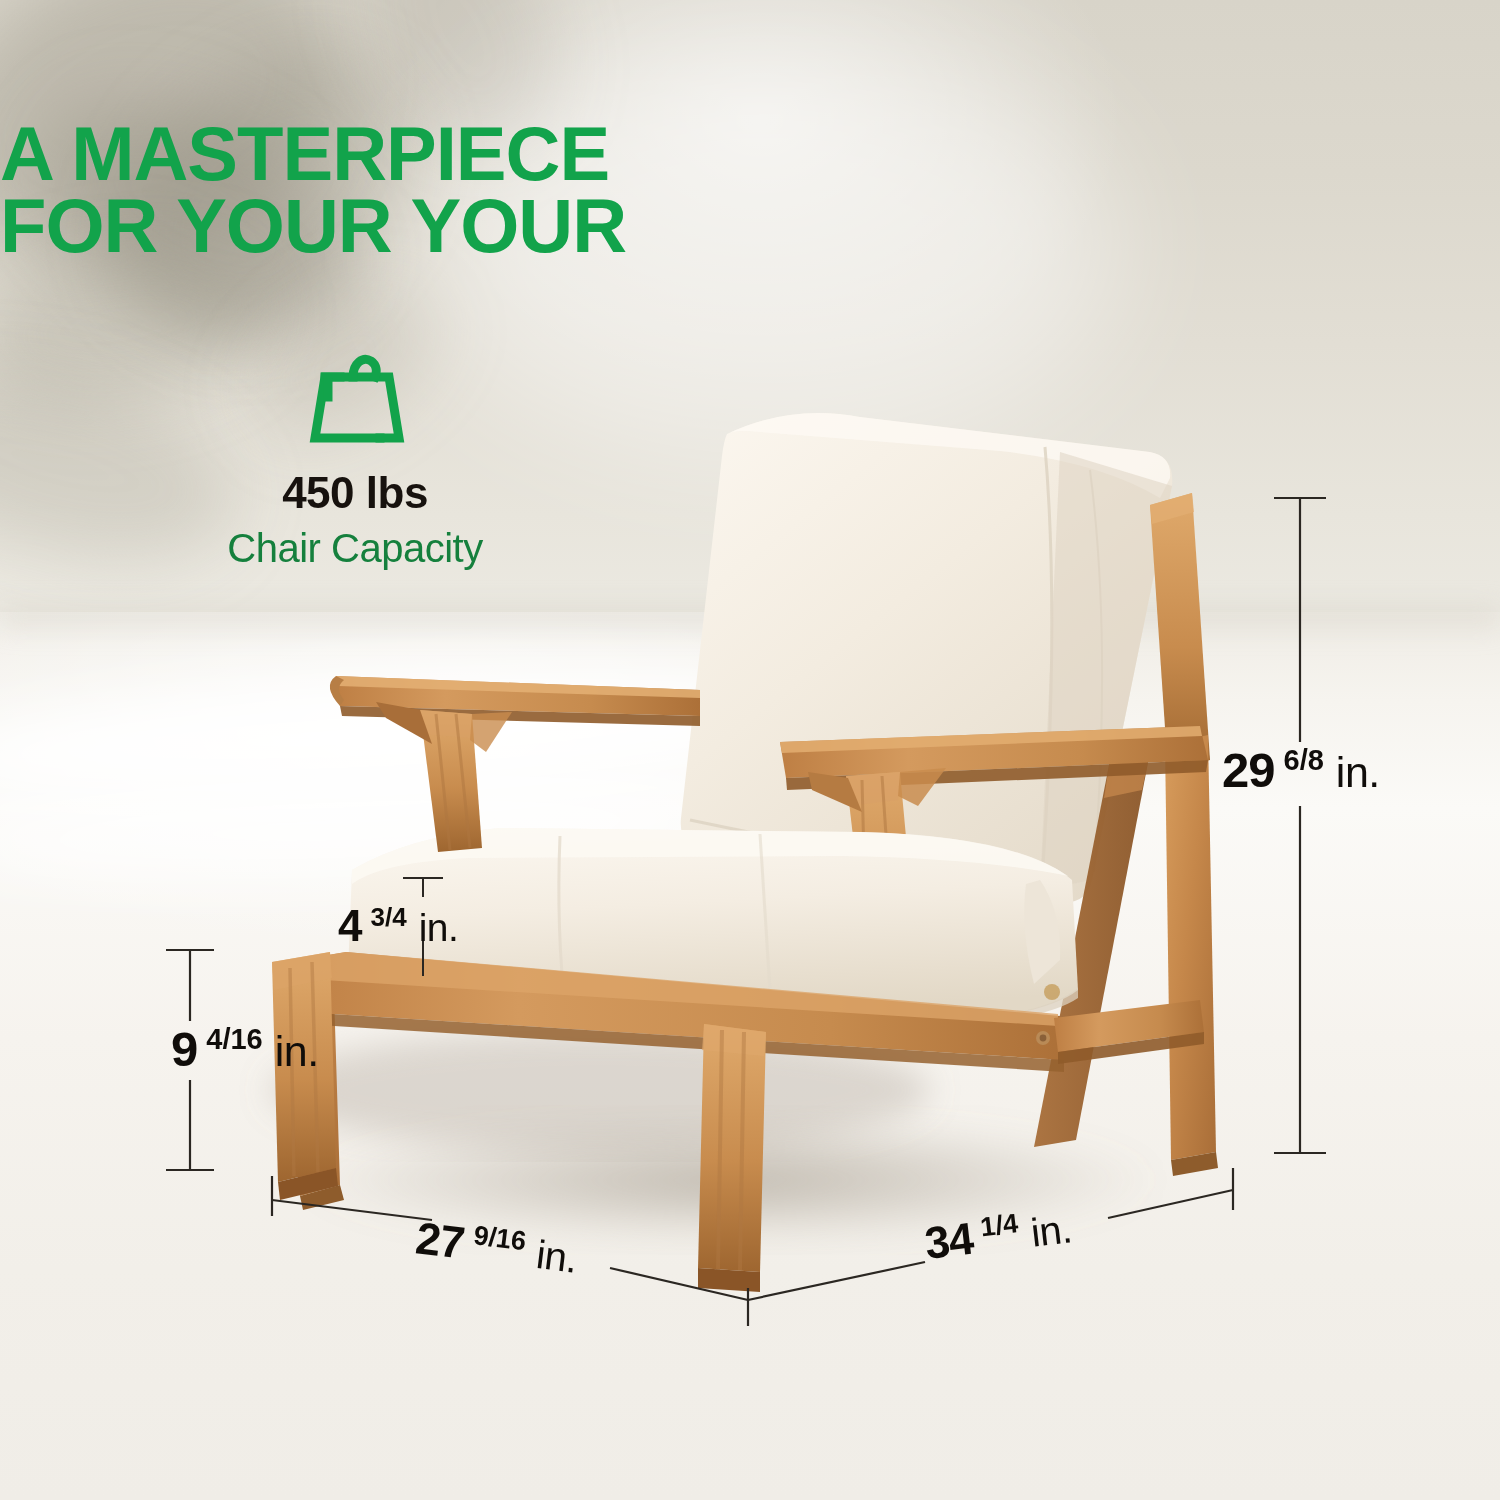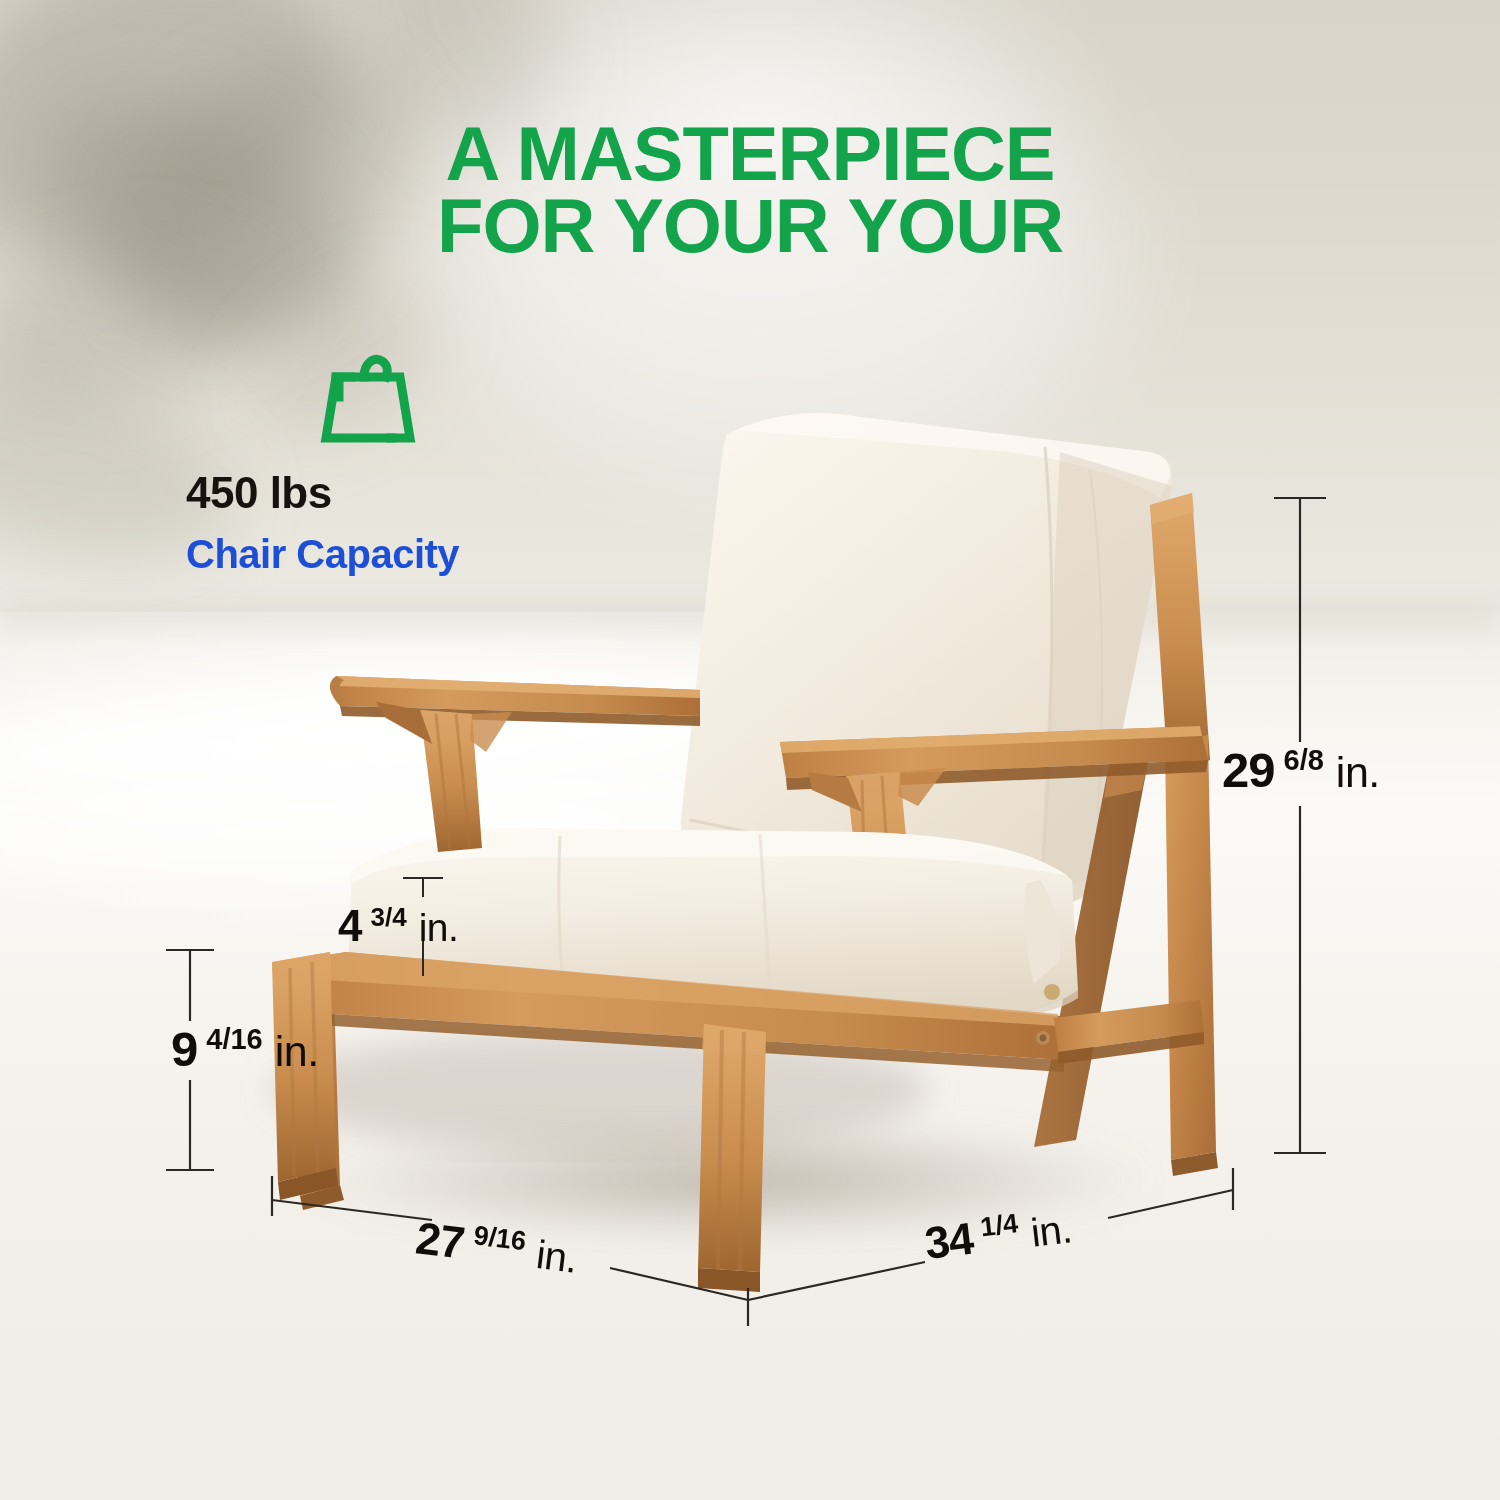--- a/index.html
+++ b/index.html
@@ -37,31 +37,31 @@
   }
   .floorsheen{position:absolute;left:-60px;top:680px;width:900px;height:110px;
        border-radius:50%;filter:blur(26px);background:rgba(255,255,255,.9);transform:rotate(-3deg);}
   .floorsheen2{position:absolute;left:-40px;top:790px;width:760px;height:80px;
        border-radius:50%;filter:blur(28px);background:rgba(255,255,255,.75);transform:rotate(-2deg);}
   .wallline{position:absolute;left:0;top:608px;width:1500px;height:26px;filter:blur(12px);
        background:linear-gradient(180deg,rgba(205,200,188,.55),rgba(255,255,255,0));}
 
   
   .headline{
-    position:absolute;left:0;top:118px;width:1500px;text-align:center;
+    position:absolute;left:0;top:118px;width:1500px;
     color:#12A34B;font-weight:bold;font-size:76px;line-height:.95;
     letter-spacing:-1px;
   }
   .headline .ln{display:block;}
 
   
-  .cap{position:absolute;left:186px;top:352px;width:360px;}
+  .cap{position:absolute;left:175px;top:352px;width:360px;text-align:center;}
   .cap svg{display:block;margin:0 auto;}
   .cap .val{margin-top:20px;font-size:44px;font-weight:bold;color:#17120E;letter-spacing:-.5px;}
-  .cap .lbl{margin-top:14px;font-size:40px;font-weight:700;color:#1d4ed8;letter-spacing:-.5px;}
+  .cap .lbl{margin-top:8px;font-size:40px;font-weight:400;color:#15803d;letter-spacing:-.5px;}
 
   
   .dim{position:absolute;color:#100D0A;white-space:nowrap;
        display:flex;align-items:baseline;}
   .dim .whole{font-size:49px;font-weight:bold;letter-spacing:-1px;}
   .dim .frac{font-size:29px;font-weight:bold;margin-left:9px;position:relative;top:-17px;}
   .dim .unit{font-size:43px;font-weight:300;margin-left:12px;letter-spacing:-.5px;}
 
   #dim-height{left:1216px;top:742px;margin-left:6px;}
   #dim-seat{left:171px;top:1021px;}

